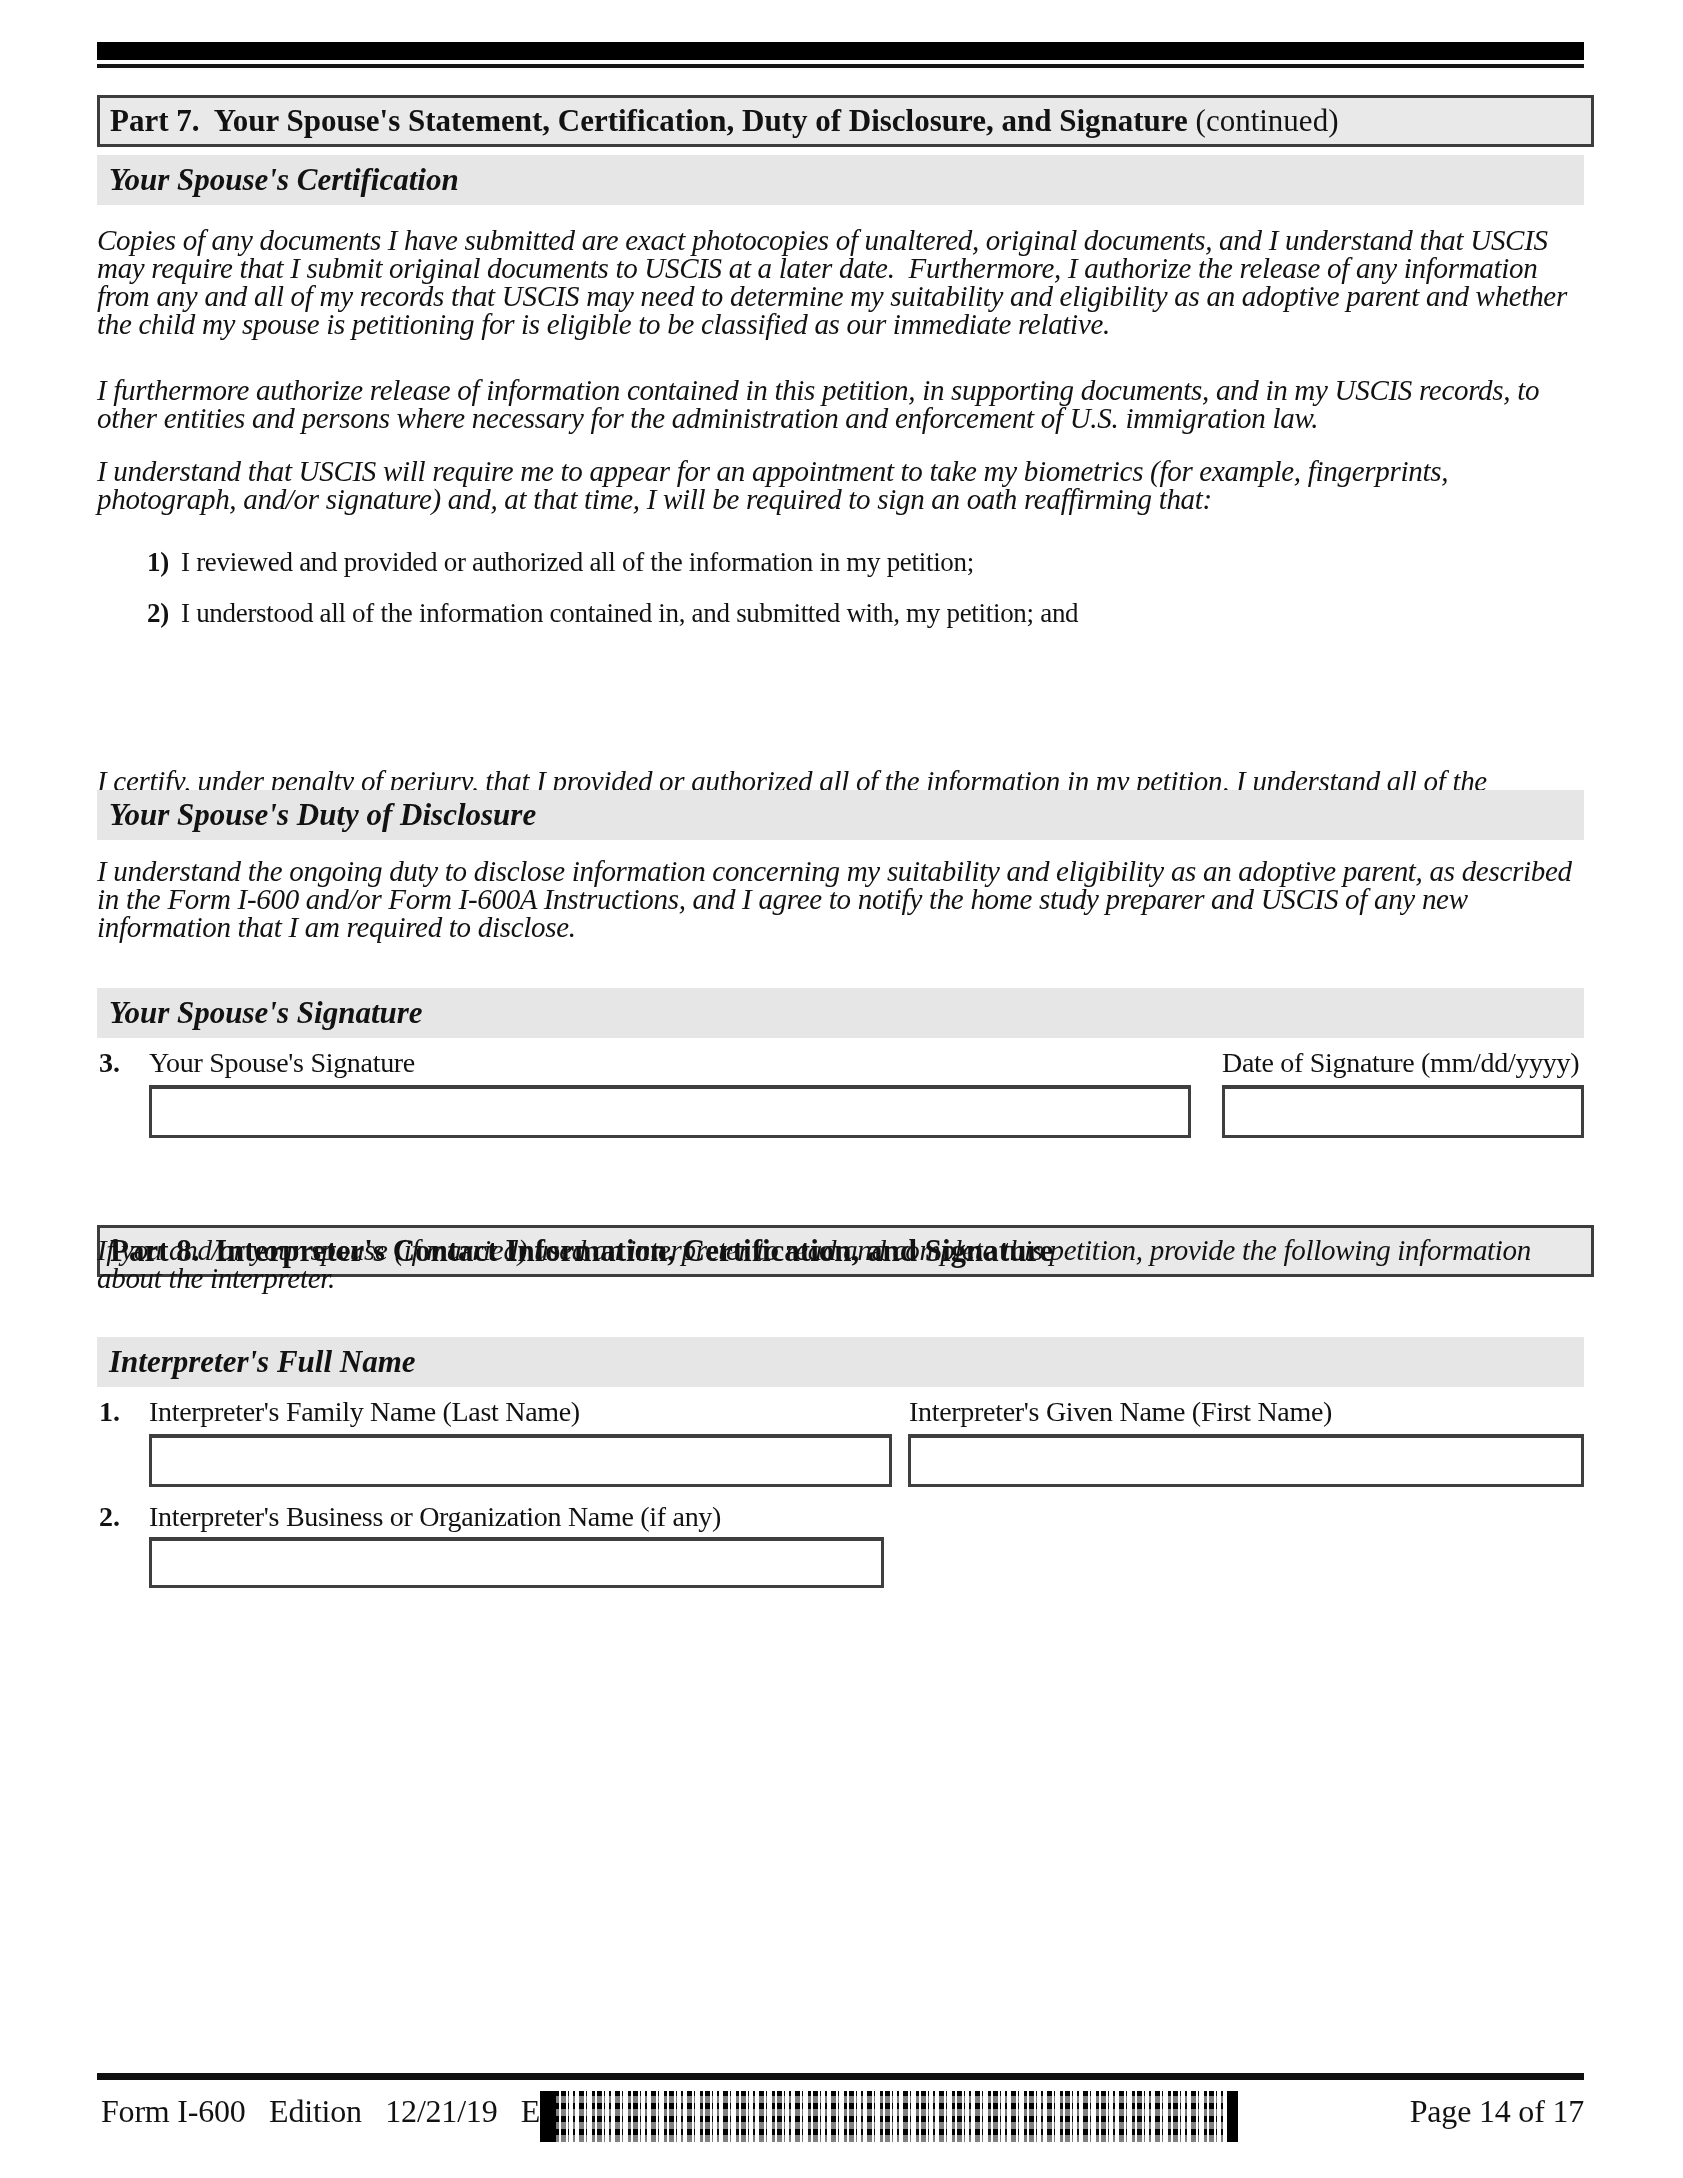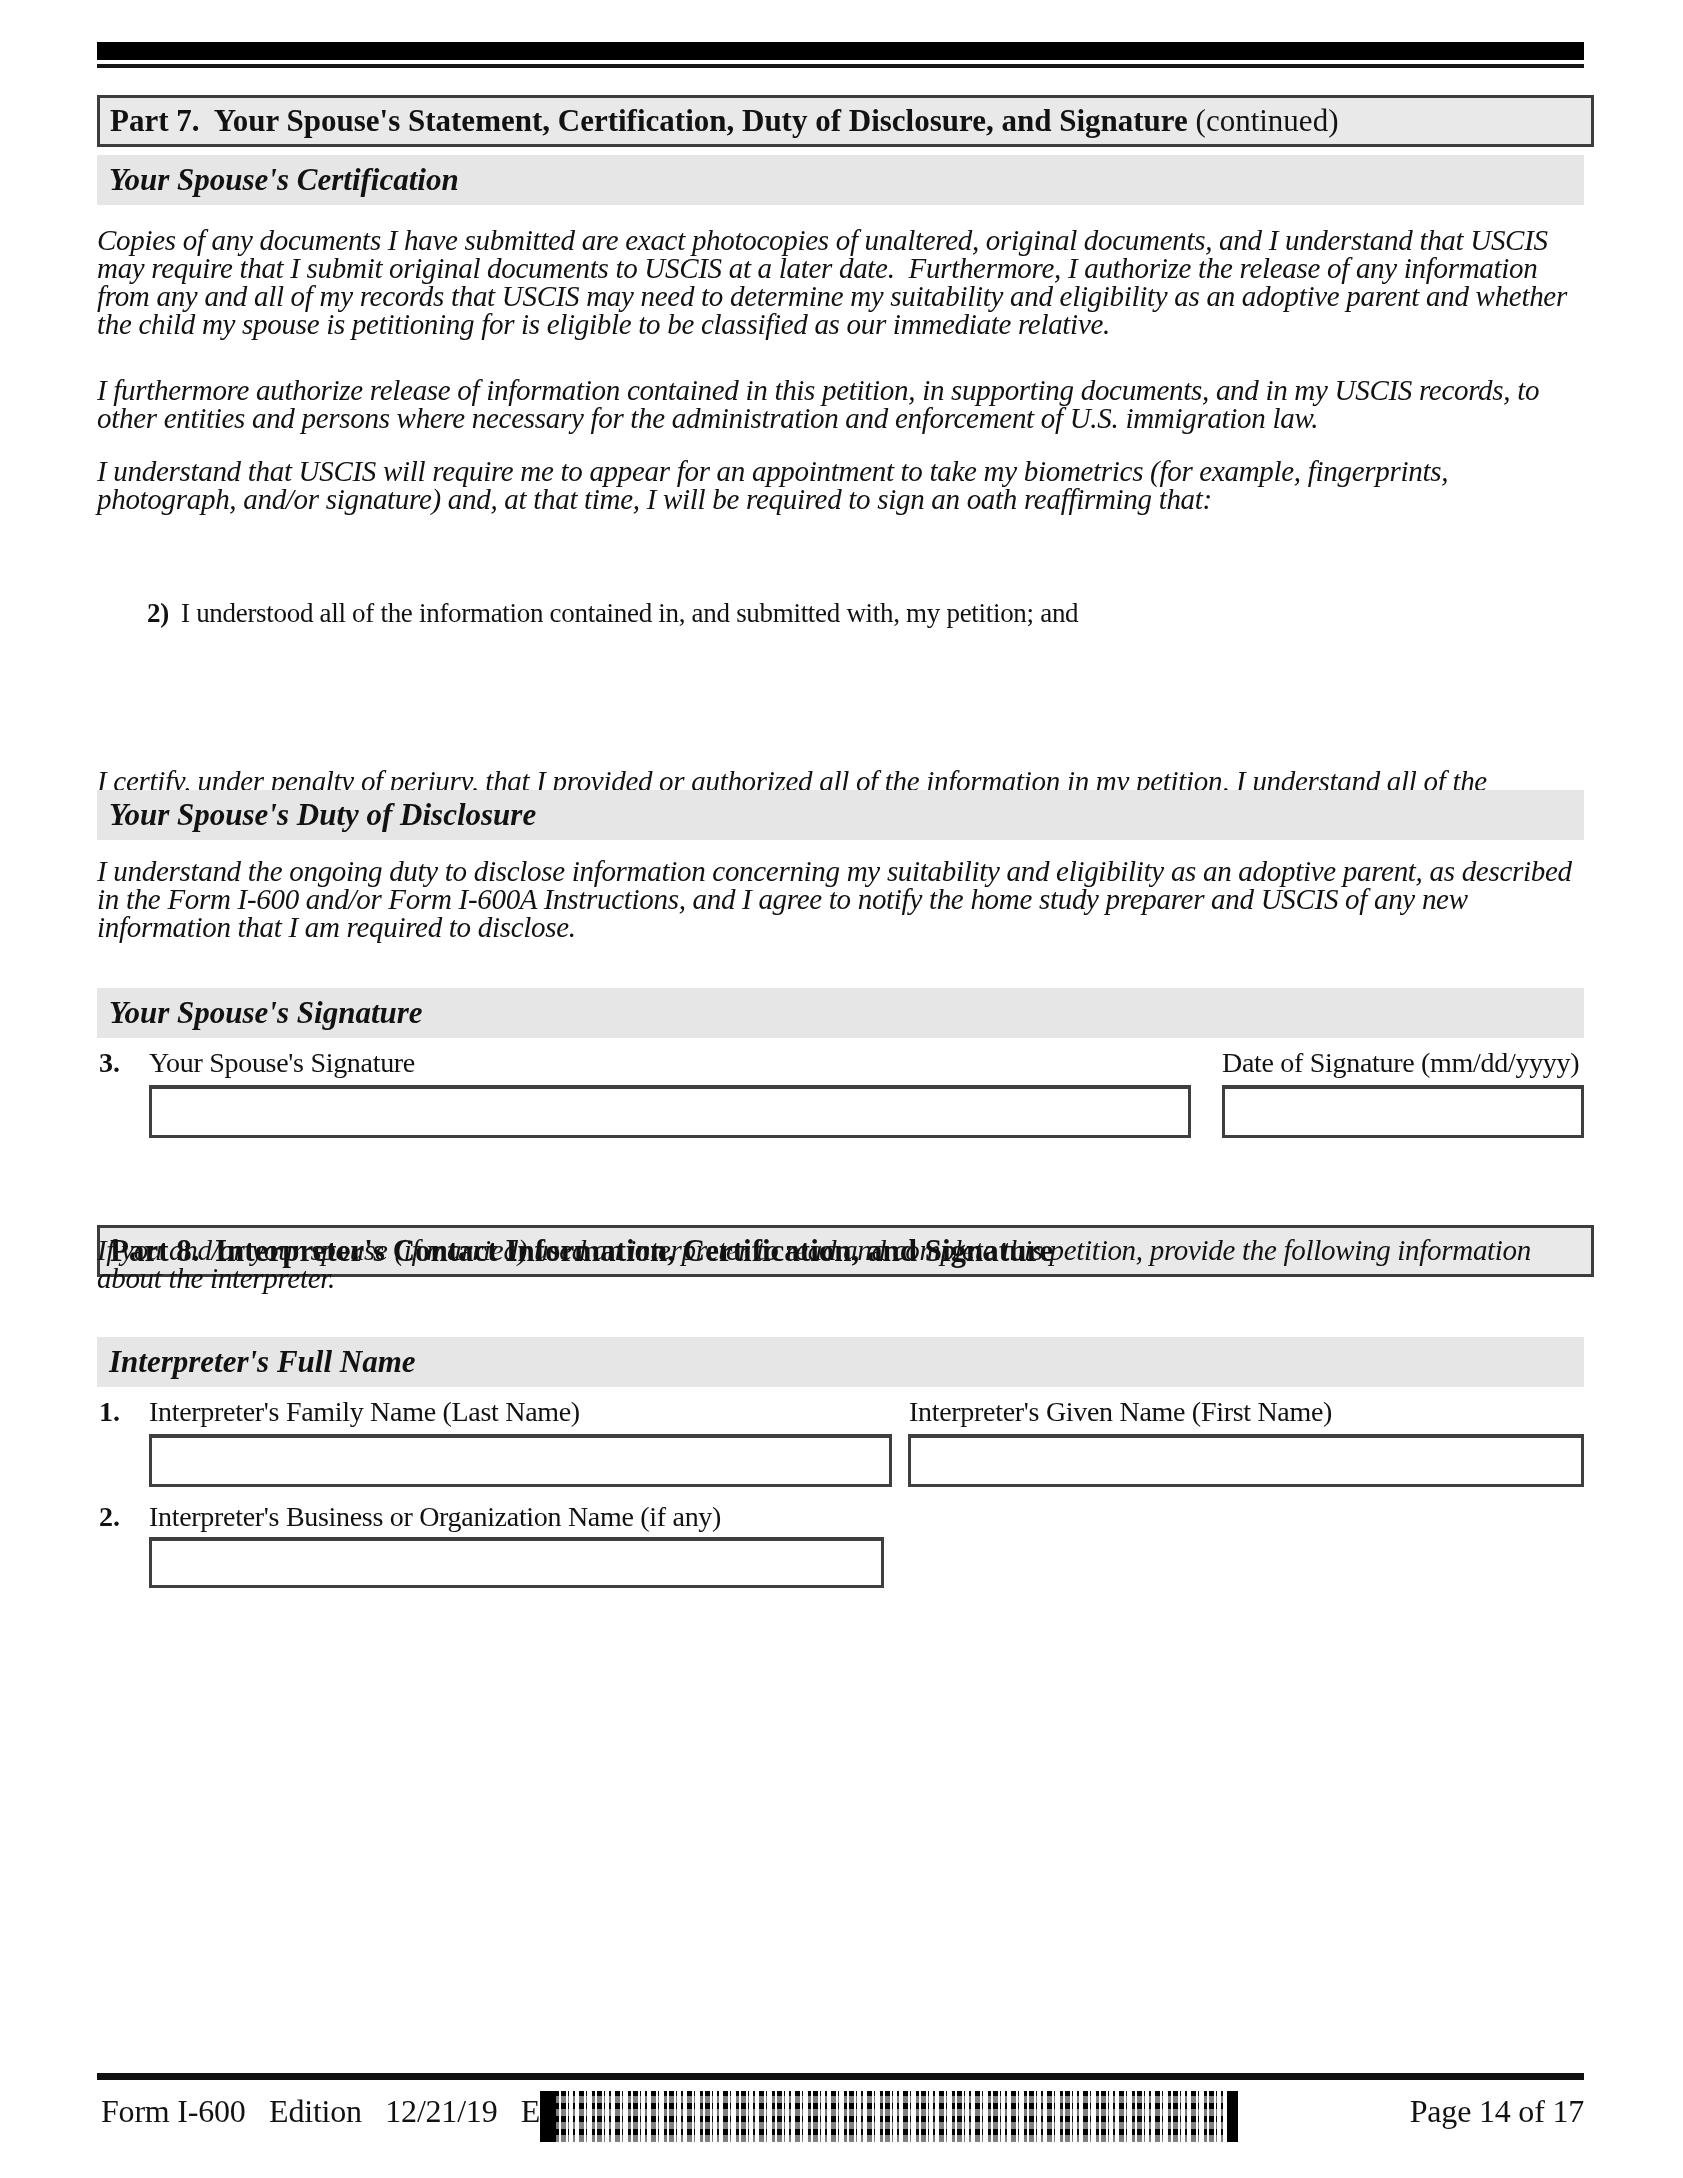--- a/index.html
+++ b/index.html
@@ -63,20 +63,23 @@
   </div>
 
   <div class="abs band" style="top:155px;">
     <span>Your Spouse's Certification</span>
   </div>
 
   <div class="abs para" style="top:226px;">Copies of any documents I have submitted are exact photocopies of unaltered, original documents, and I understand that USCIS may require that I submit original documents to USCIS at a later date.  Furthermore, I authorize the release of any information from any and all of my records that USCIS may need to determine my suitability and eligibility as an adoptive parent and whether the child my spouse is petitioning for is eligible to be classified as our immediate relative.</div>
   <div class="abs para" style="top:376px;">I furthermore authorize release of information contained in this petition, in supporting documents, and in my USCIS records, to other entities and persons where necessary for the administration and enforcement of U.S. immigration law.</div>
   <div class="abs para" style="top:457px;">I understand that USCIS will require me to appear for an appointment to take my biometrics (for example, fingerprints, photograph, and/or signature) and, at that time, I will be required to sign an oath reaffirming that:</div>
 
+  <div class="abs list-row" style="top:545px;">
+    <span class="num">1)</span><span>I reviewed and provided or authorized all of the information in my petition;</span>
+  </div>
   <div class="abs list-row" style="top:596px;">
     <span class="num">2)</span><span>I understood all of the information contained in, and submitted with, my petition; and</span>
   </div>
 
   <div class="abs para" style="top:731px;margin-top:36px;">I certify, under penalty of perjury, that I provided or authorized all of the information in my petition, I understand all of the information contained in and submitted with my petition, and that all of this information is complete, true, and correct.</div>
 
   <div class="abs band" style="top:790px;">
     <span>Your Spouse's Duty of Disclosure</span>
   </div>
   <div class="abs para" style="top:857px;">I understand the ongoing duty to disclose information concerning my suitability and eligibility as an adoptive parent, as described in the Form I-600 and/or Form I-600A Instructions, and I agree to notify the home study preparer and USCIS of any new information that I am required to disclose.</div>

